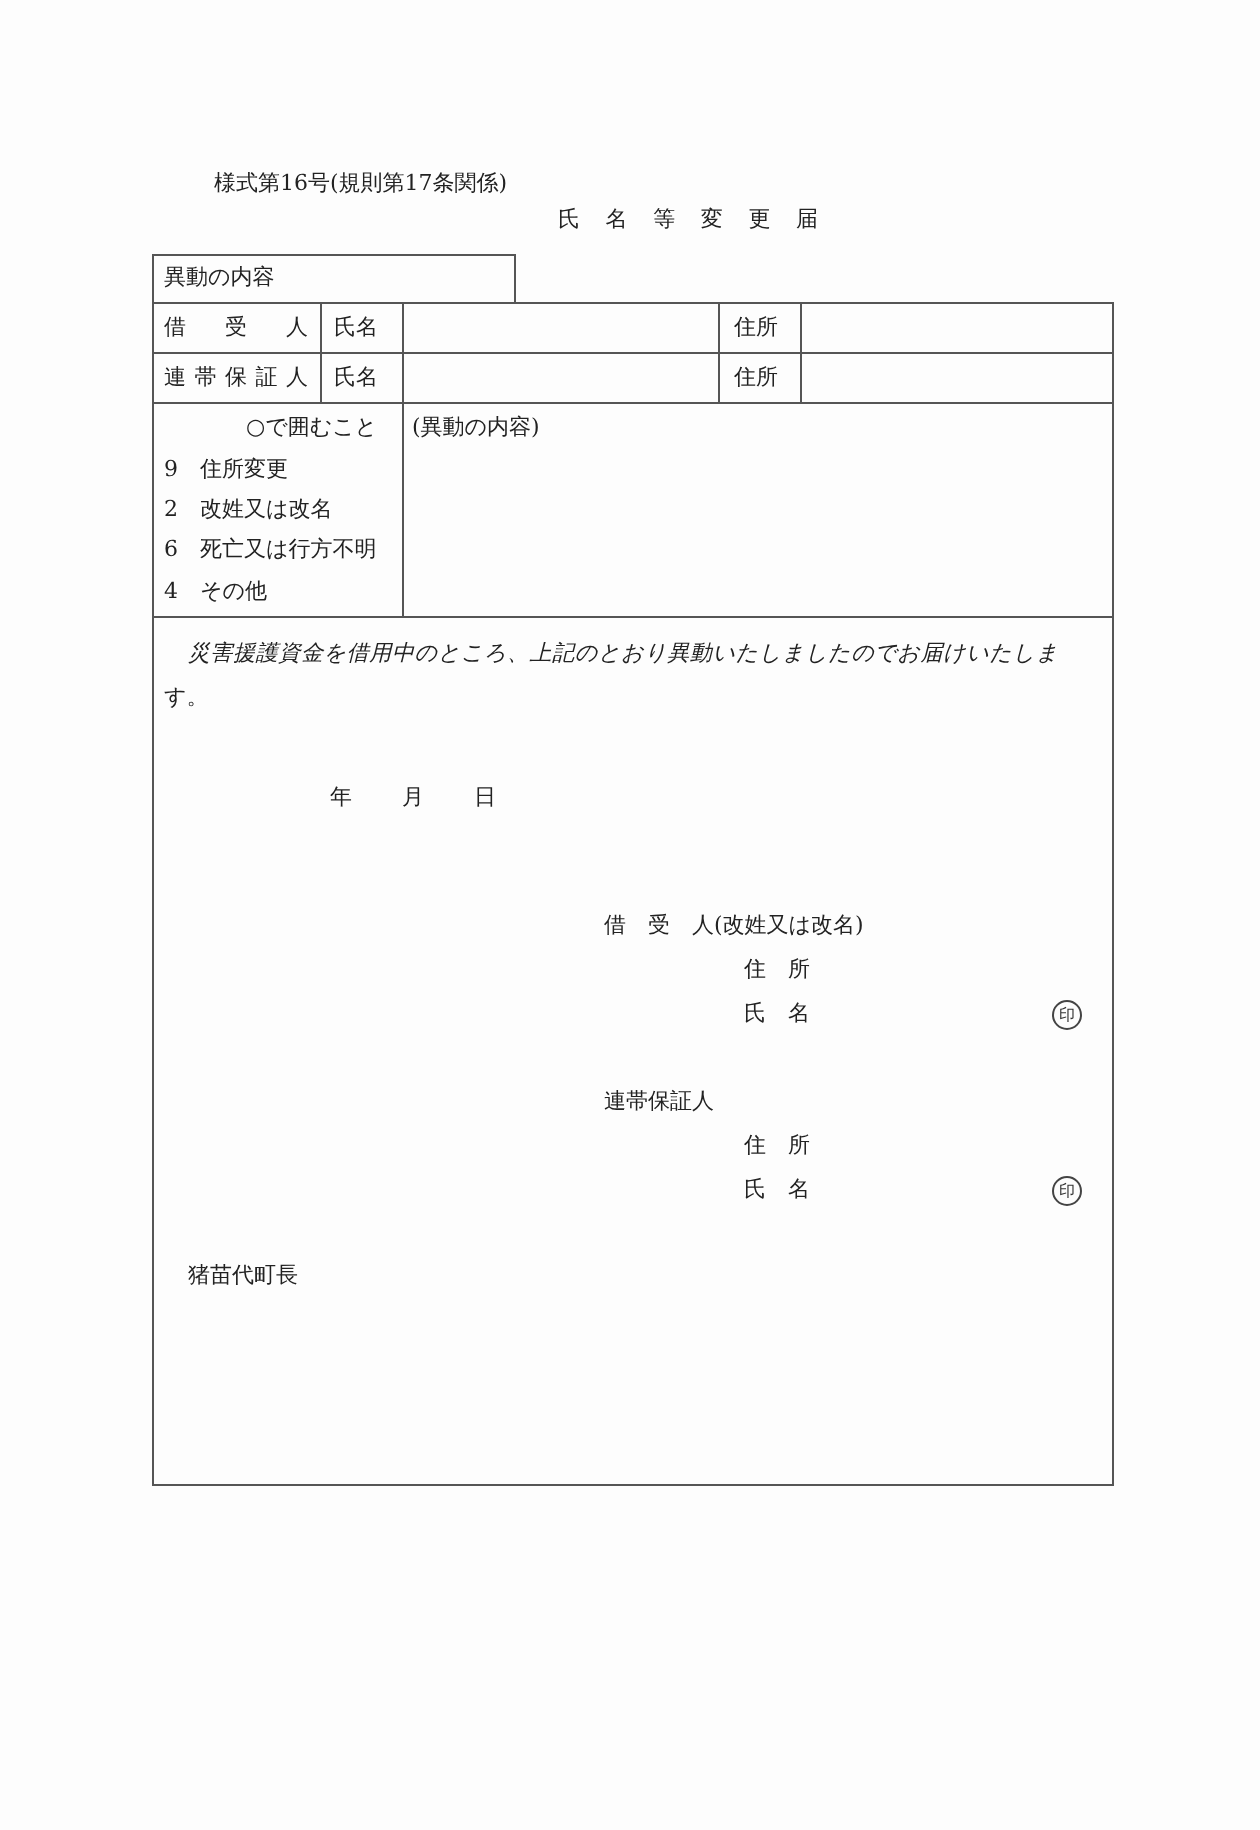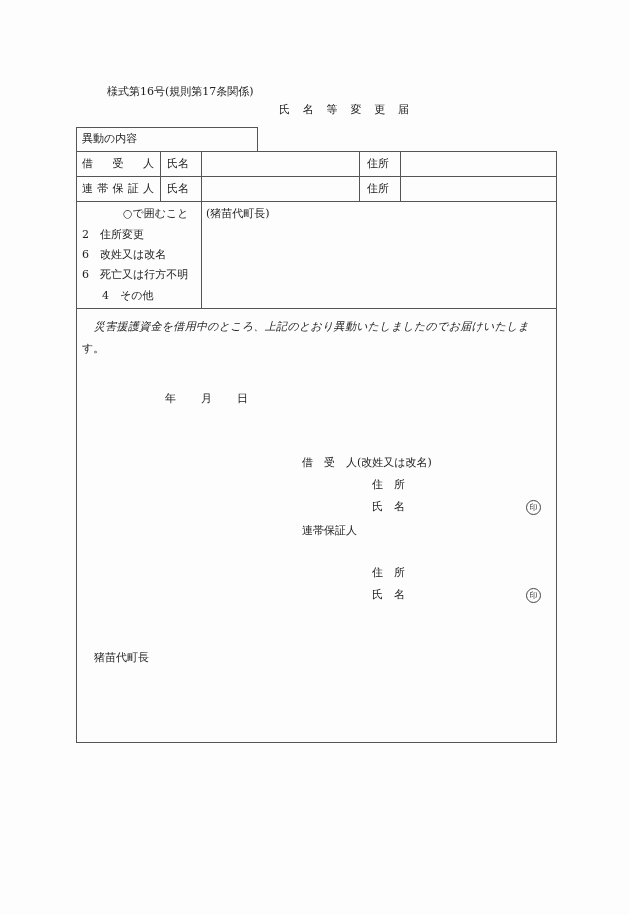--- a/index.html
+++ b/index.html
@@ -83,38 +83,38 @@
   <span>保</span>
   <span>証</span>
   <span>人</span>
 </div>
 <div class="cell-text" style="left:167px; top:182px;">氏名</div>
 <div class="abs" style="left:202px; top:177px; width:156px; height:23px;"></div>
 <div class="cell-text" style="left:367px; top:182px;">住所</div>
 <div class="abs" style="left:401px; top:177px; width:154px; height:23px;"></div>
 
 <div class="cell-text" style="left:86px; top:207px;margin-left:37px;">○で囲むこと</div>
-<div class="cell-text" style="left:82px; top:228px;">2　住所変更</div>
-<div class="cell-text" style="left:82px; top:248px;">6　改姓又は改名</div>
+<div class="cell-text" style="left:82px; top:228px;">9　住所変更</div>
+<div class="cell-text" style="left:82px; top:248px;">2　改姓又は改名</div>
 <div class="cell-text" style="left:82px; top:268px;">6　死亡又は行方不明</div>
-<div class="cell-text" style="left:82px; top:289px;margin-left:20px;">4　その他</div>
+<div class="cell-text" style="left:82px; top:289px;">4　その他</div>
 
-<div class="cell-text" style="left:206px; top:207px;">(猪苗代町長)</div>
+<div class="cell-text" style="left:206px; top:207px;">(異動の内容)</div>
 <div class="abs" style="left:202px; top:222px; width:353px; height:85px;"></div>
 
 <div class="cell-text" style="left:94px; top:320px; letter-spacing:0.3px;font-style:italic;">災害援護資金を借用中のところ、上記のとおり異動いたしましたのでお届けいたしま</div>
 <div class="cell-text" style="left:82px; top:342px;">す。</div>
 
 <div class="cell-text" style="left:165px; top:392px;">年</div>
 <div class="cell-text" style="left:201px; top:392px;">月</div>
 <div class="cell-text" style="left:237px; top:392px;">日</div>
 
 <div class="cell-text" style="left:302px; top:456px;">借　受　人(改姓又は改名)</div>
 <div class="cell-text" style="left:372px; top:478px;">住　所</div>
 <div class="cell-text" style="left:372px; top:500px;">氏　名</div>
 <div class="seal" style="left:526px; top:500px;">印</div>
 
-<div class="cell-text" style="left:302px; top:524px;">連帯保証人</div>
+<div class="cell-text" style="left:302px; top:544px;">連帯保証人</div>
 <div class="cell-text" style="left:372px; top:566px;">住　所</div>
 <div class="cell-text" style="left:372px; top:588px;">氏　名</div>
 <div class="seal" style="left:526px; top:588px;">印</div>
 
-<div class="cell-text" style="left:94px; top:631px;margin-top:20px;">猪苗代町長</div>
+<div class="cell-text" style="left:94px; top:631px;">猪苗代町長</div>
 
 </body></html>

